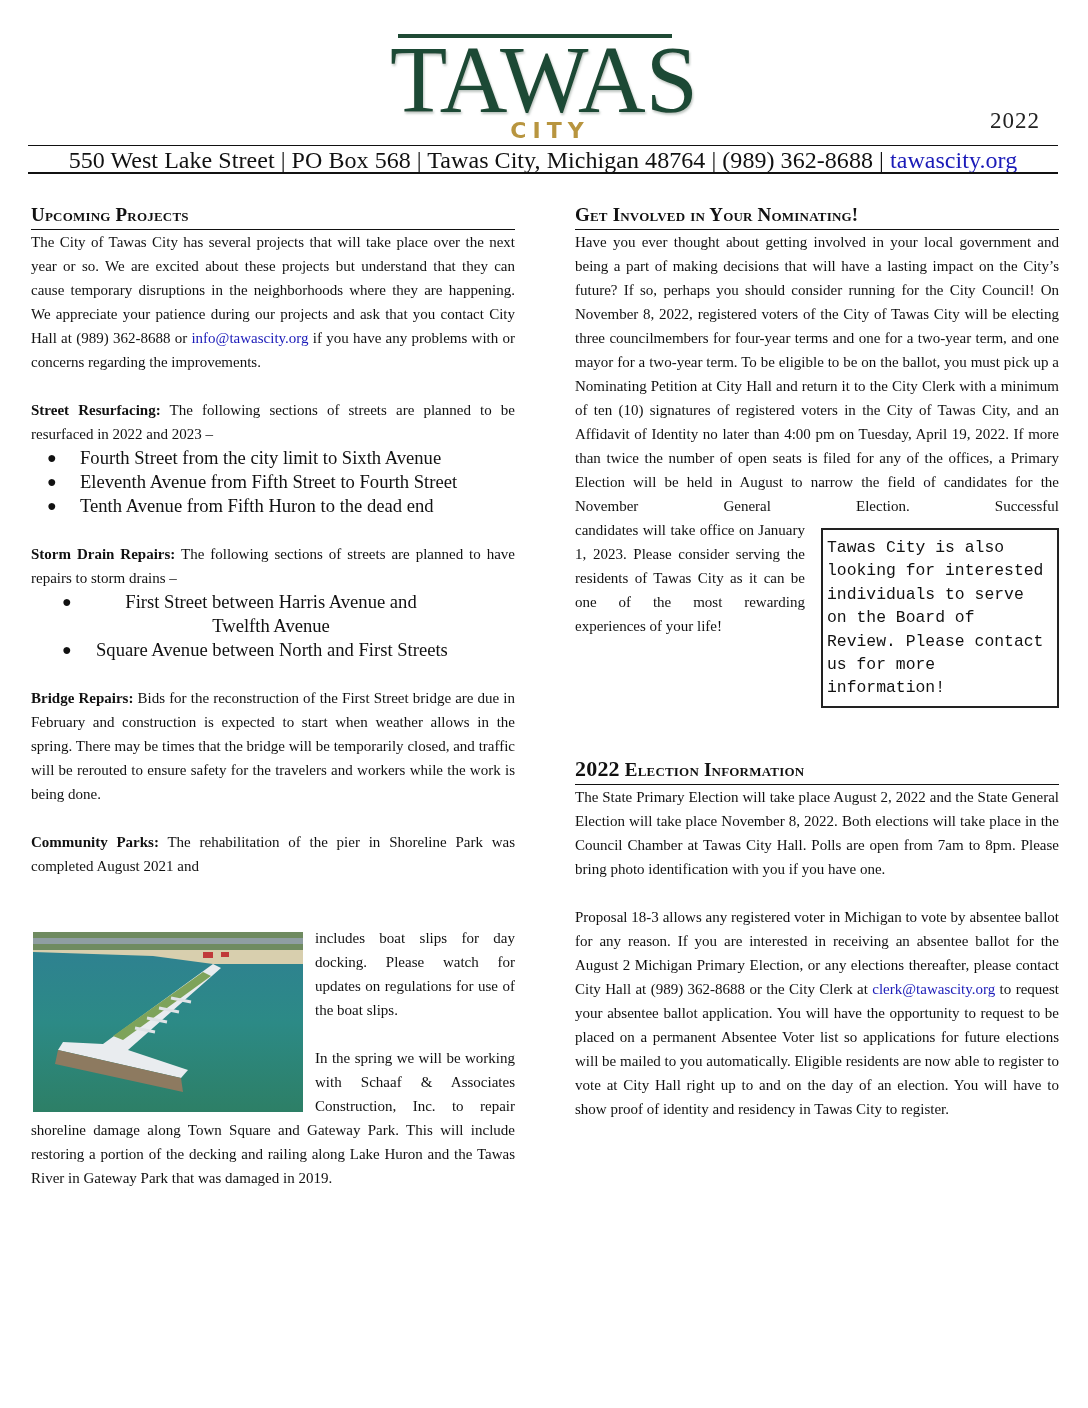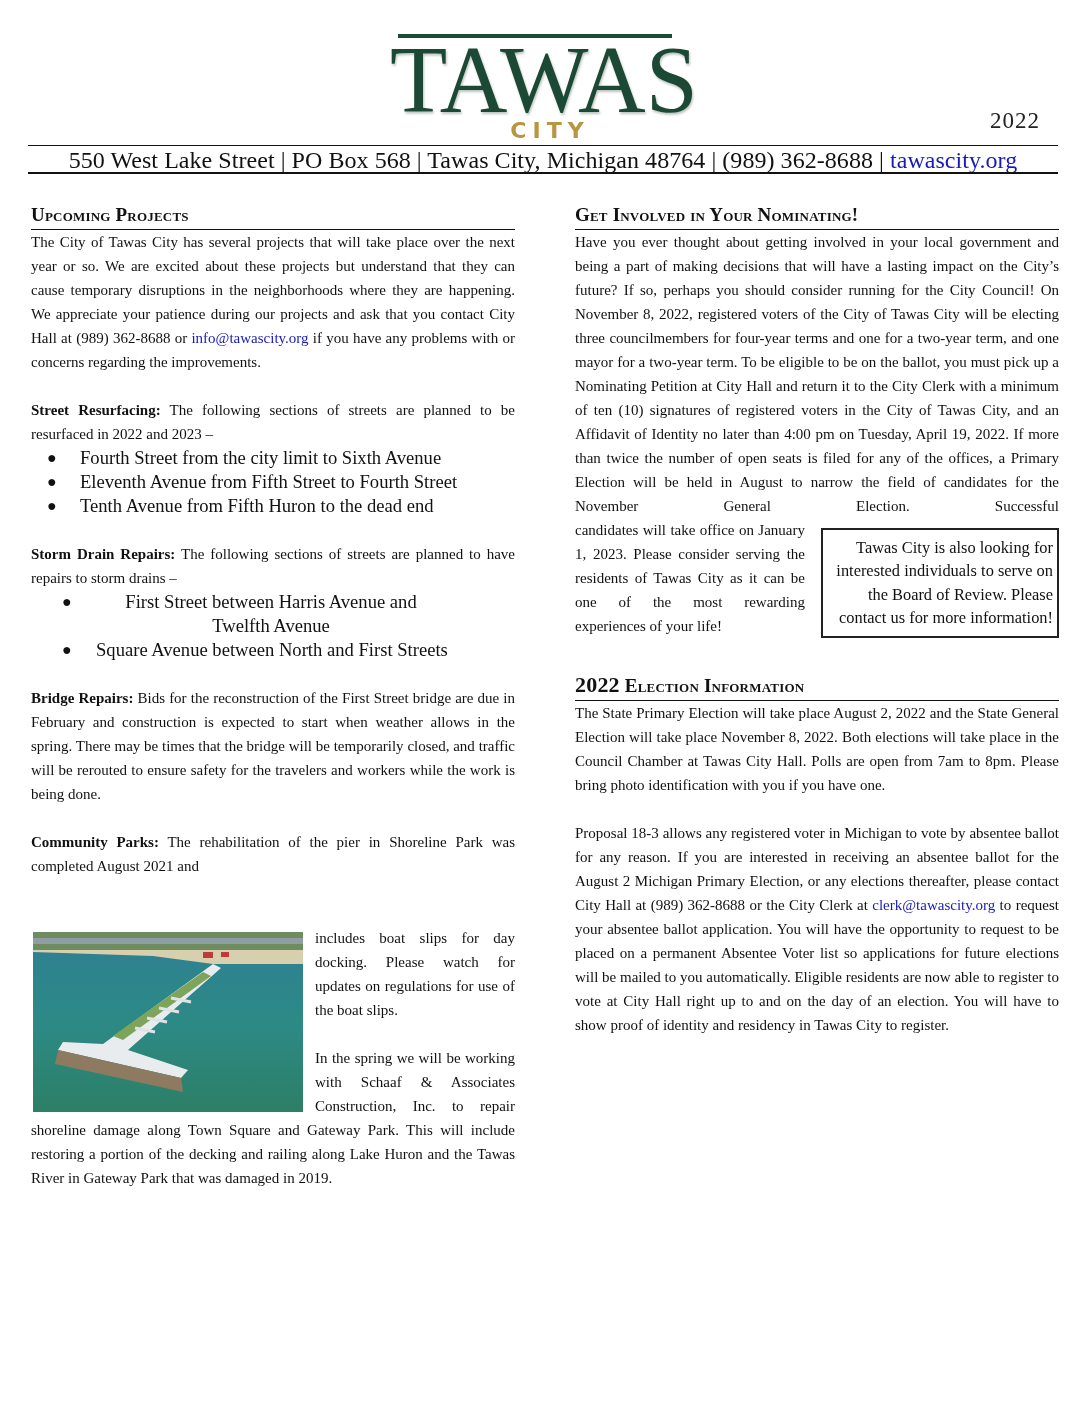--- a/index.html
+++ b/index.html
@@ -44,22 +44,22 @@
   ul.list-a li .bullet { left: 16px; }
   ul.list-b li { padding-left: 65px; }
   ul.list-b li .bullet { left: 31px; }
 
   
   .photo-wrap { float: left; width: 270px; height: 180px; margin: 6px 12px 4px 2px; }
   .photo-wrap svg { width: 100%; height: 100%; display: block; }
 
   
   .callout { float: right; width: 238px; border: 2px solid #222; margin: 10px 0 4px 16px;
-             padding: 6px 4px 6px 4px; box-sizing: border-box; text-align: right;
-             font-family: Liberation Serif, serif; font-size: 16.4px;
+             padding: 6px 4px 6px 4px; box-sizing: border-box; text-align: left;
+             font-family: Liberation Mono, monospace; font-size: 16.4px;
              line-height: 23.4px; color: #111; }
   .clear { clear: both; }
 </style>
 </head>
 <body>
 
 <div class="logo">
   <svg viewBox="0 0 320 116">
     <defs>
       <filter id="sh" x="-5%" y="-5%" width="110%" height="120%">
@@ -142,16 +142,16 @@
     <div id="gi-top">
         <p style="text-align-last: justify;">Have you ever thought about getting involved in your local government and being a part of making decisions that will have a lasting impact on the City’s future?  If so, perhaps you should consider running for the City Council!  On November 8, 2022, registered voters of the City of Tawas City will be electing three councilmembers for four-year terms and one for a two-year term, and one mayor for a two-year term.  To be eligible to be on the ballot, you must pick up a Nominating Petition at City Hall and return it to the City Clerk with a minimum of ten (10) signatures of registered voters in the City of Tawas City, and an Affidavit of Identity no later than 4:00 pm on Tuesday, April 19, 2022.  If more than twice the number of open seats is filed for any of the offices, a Primary Election will be held in August to narrow the field of candidates for the November General Election. Successful </p>
       </div>
     <div class="callout">Tawas City is also looking for interested individuals to serve on the Board of Review. Please contact us for more information!</div>
     <div id="gi-bottom">
         <p>candidates will take office on January 1, 2023. Please consider serving the residents of Tawas City as it can be one of the most rewarding experiences of your life!</p>
       </div>
     <div class="clear"></div>
   </div>
 
-  <h2 class="heading" style="margin-top:30px;"><span class="big">2022</span><span> Election Information</span></h2>
+  <h2 class="heading" style="margin-top:44px;"><span class="big">2022</span><span> Election Information</span></h2>
   <p>The State Primary Election will take place August 2, 2022 and the State General Election will take place November 8, 2022.  Both elections will take place in the Council Chamber at Tawas City Hall.  Polls are open from 7am to 8pm.  Please bring photo identification with you if you have one.</p>
   <p class="gap"><span>Proposal 18-3 allows any registered voter in Michigan to vote by absentee ballot for any reason. If you are interested in receiving an absentee ballot for the August 2 Michigan Primary Election, or any elections thereafter, please contact City Hall at (989) 362-8688 or the City Clerk at </span><a class="link">clerk@tawascity.org</a><span> to request your absentee ballot application.  You will have the opportunity to request to be placed on a permanent Absentee Voter list so applications for future elections will be mailed to you automatically.  Eligible residents are now able to register to vote at City Hall right up to and on the day of an election.  You will have to show proof of identity and residency in Tawas City to register.</span></p>
 </div>
 
 </body></html>

